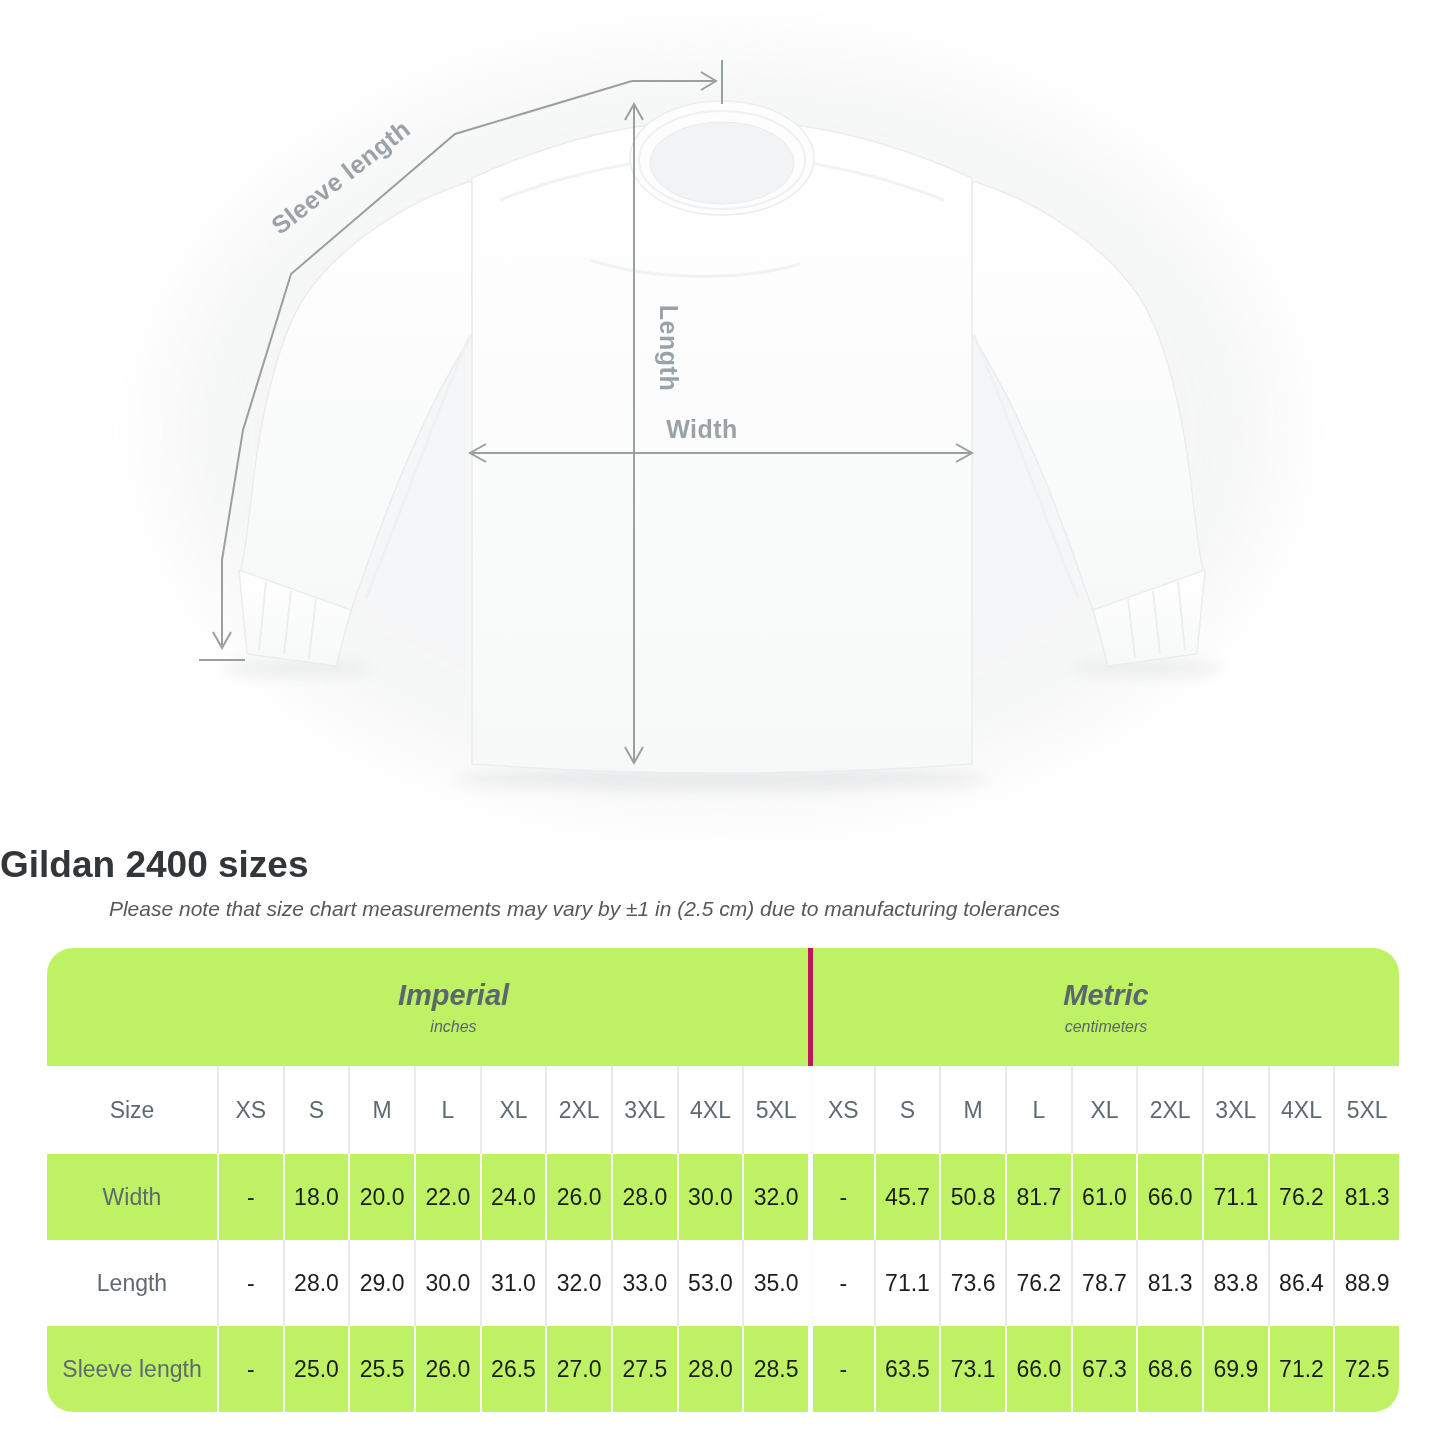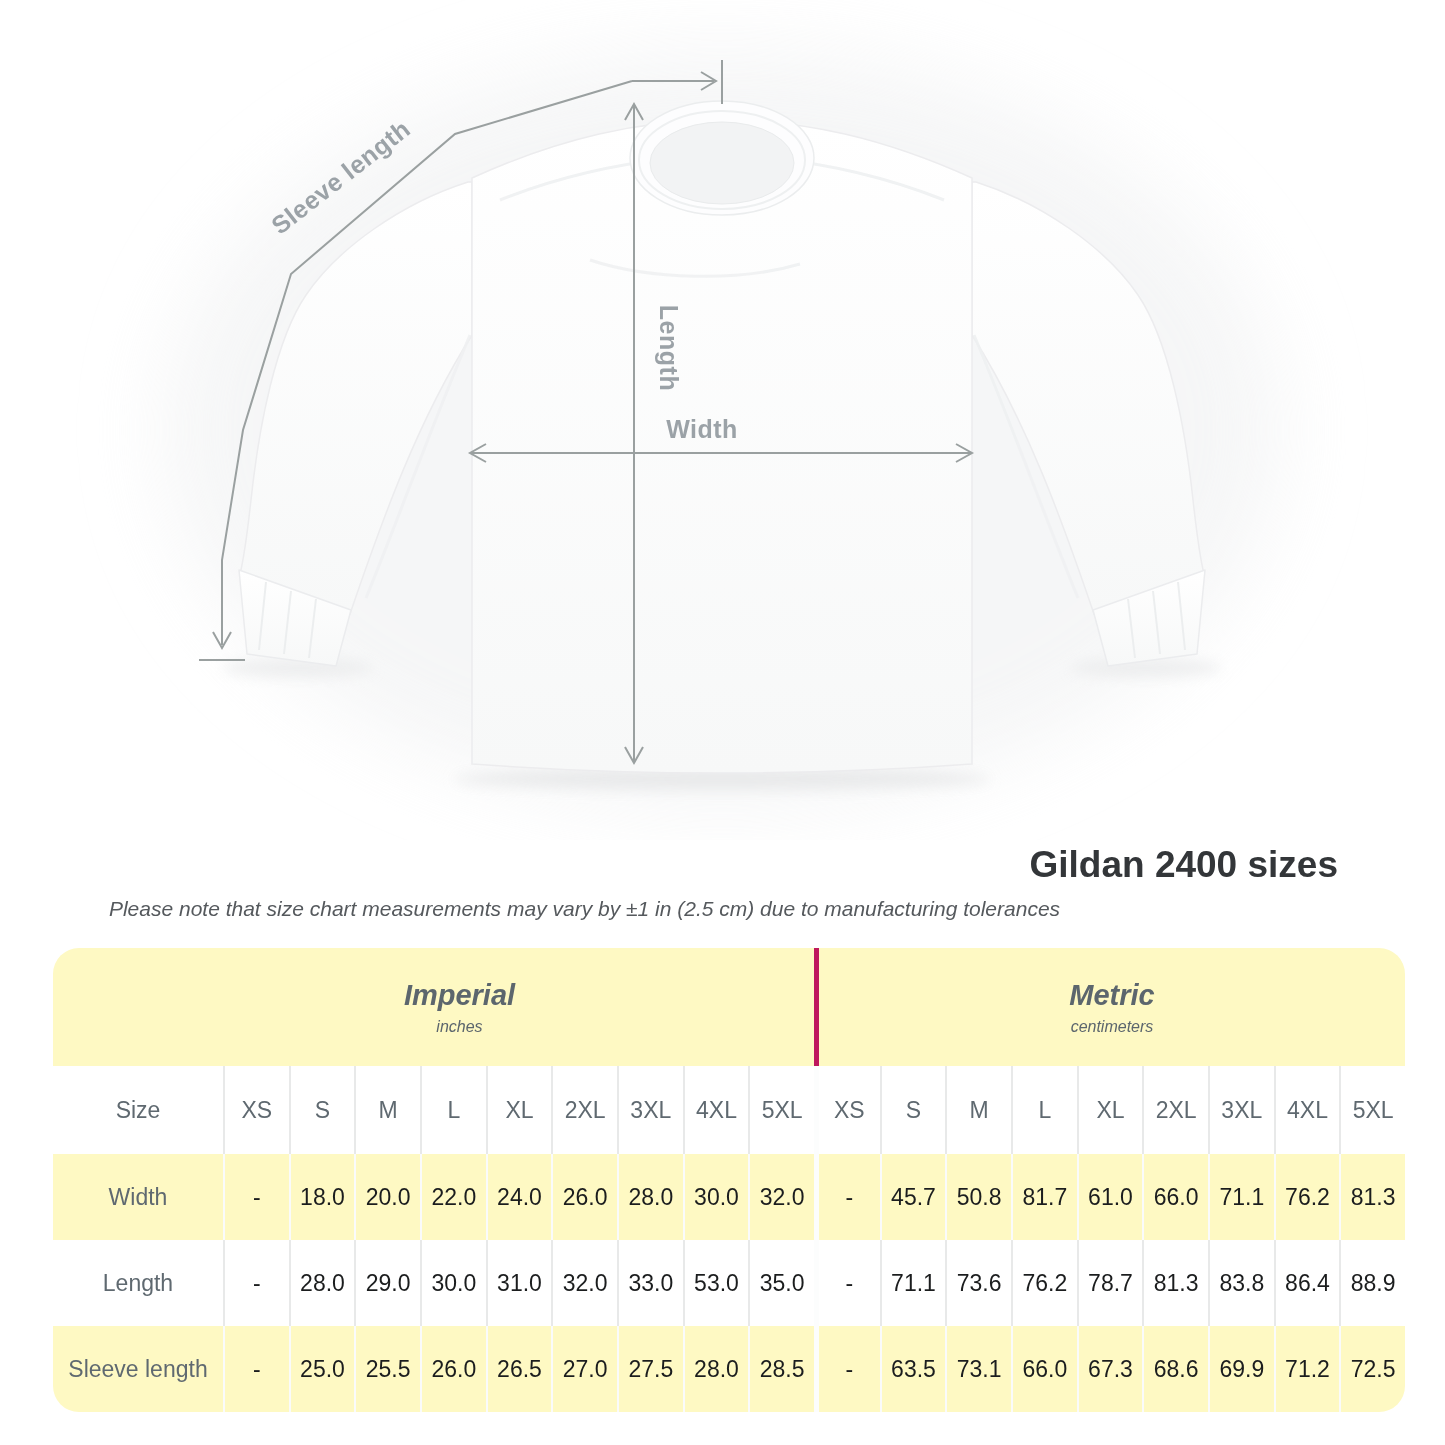--- a/index.html
+++ b/index.html
@@ -4,30 +4,30 @@
 <style>
   html,body{margin:0;padding:0;}
   body{
     width:1445px;height:1445px;position:relative;background:#ffffff;
     font-family:"Liberation Sans",sans-serif;overflow:hidden;
   }
   
   .diagram{position:absolute;left:0;top:0;width:1445px;height:840px;}
   .ann-text{font-family:"Liberation Sans",sans-serif;font-weight:bold;fill:#9ba2a7;font-size:25px;letter-spacing:.5px;}
   
-  .title{position:absolute;top:844px;left:0;width:1338px;text-align:right;
+  .title{position:absolute;top:844px;left:0;width:1338px;text-align:left;
          font-size:37px;font-weight:bold;color:#333639;}
   .subtitle{position:absolute;top:897px;left:0;width:1169px;text-align:center;
          font-size:21px;font-style:italic;color:#55595d;}
   
   .tbl{
-    position:absolute;left:53px;top:948px;width:1352px;
+    position:absolute;left:47px;top:948px;width:1352px;
     display:grid;grid-template-columns:170px repeat(18,1fr);
     grid-template-rows:118px 88px 86px 86px 86px;
-    background:#fef9c3;border-radius:26px;overflow:hidden;
+    background:#bef264;border-radius:26px;overflow:hidden;
   }
   .unit{display:flex;flex-direction:column;align-items:center;justify-content:center;gap:6px;}
   .unit.imp{grid-column:1/11;}
   .unit.met{grid-column:11/20;border-left:5px solid #be185d;}
   .unit .u-label{font-size:29px;font-weight:bold;font-style:italic;color:#5c666d;}
   .unit .u-sub{font-size:16px;font-style:italic;color:#5c666d;}
   .unit.imp .u-inner{transform:translateX(26px);display:flex;flex-direction:column;align-items:center;gap:6px;}
   .c{display:flex;align-items:center;justify-content:center;}
   .rw{background:#ffffff;}
   .rg{background:transparent;}

